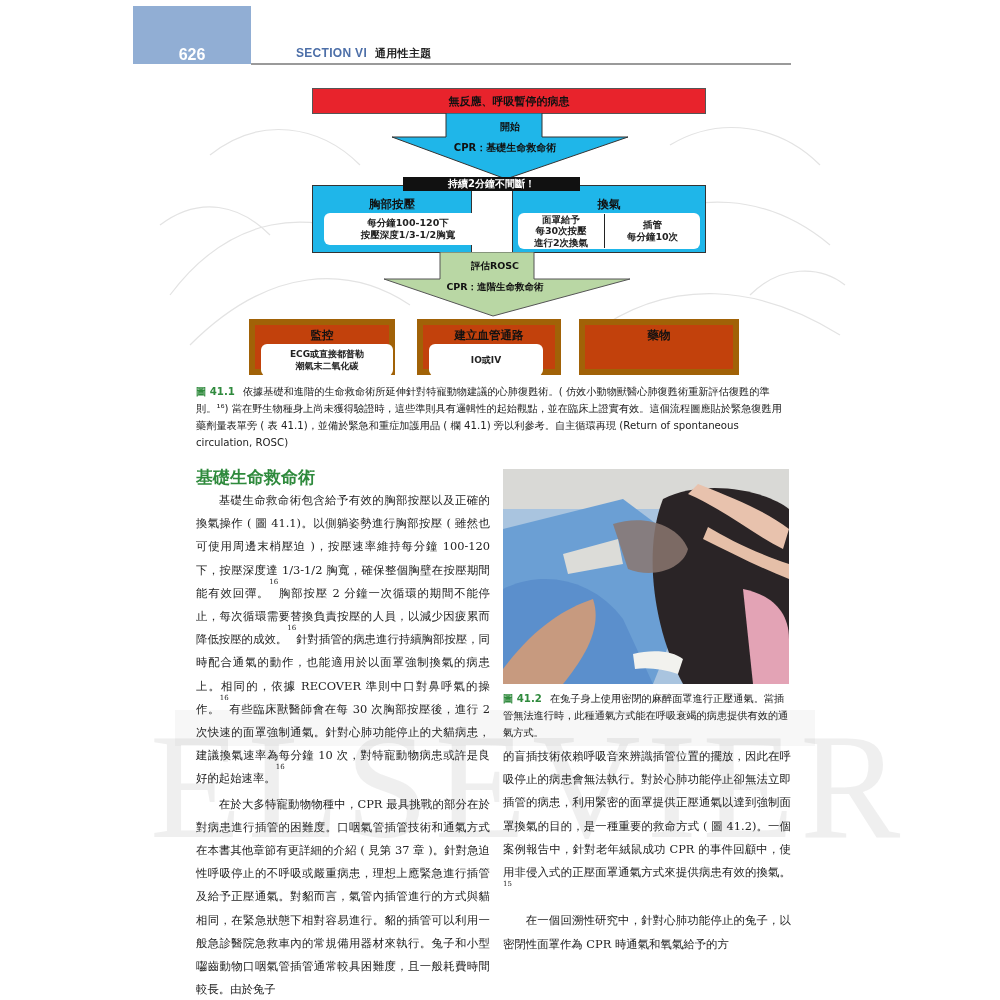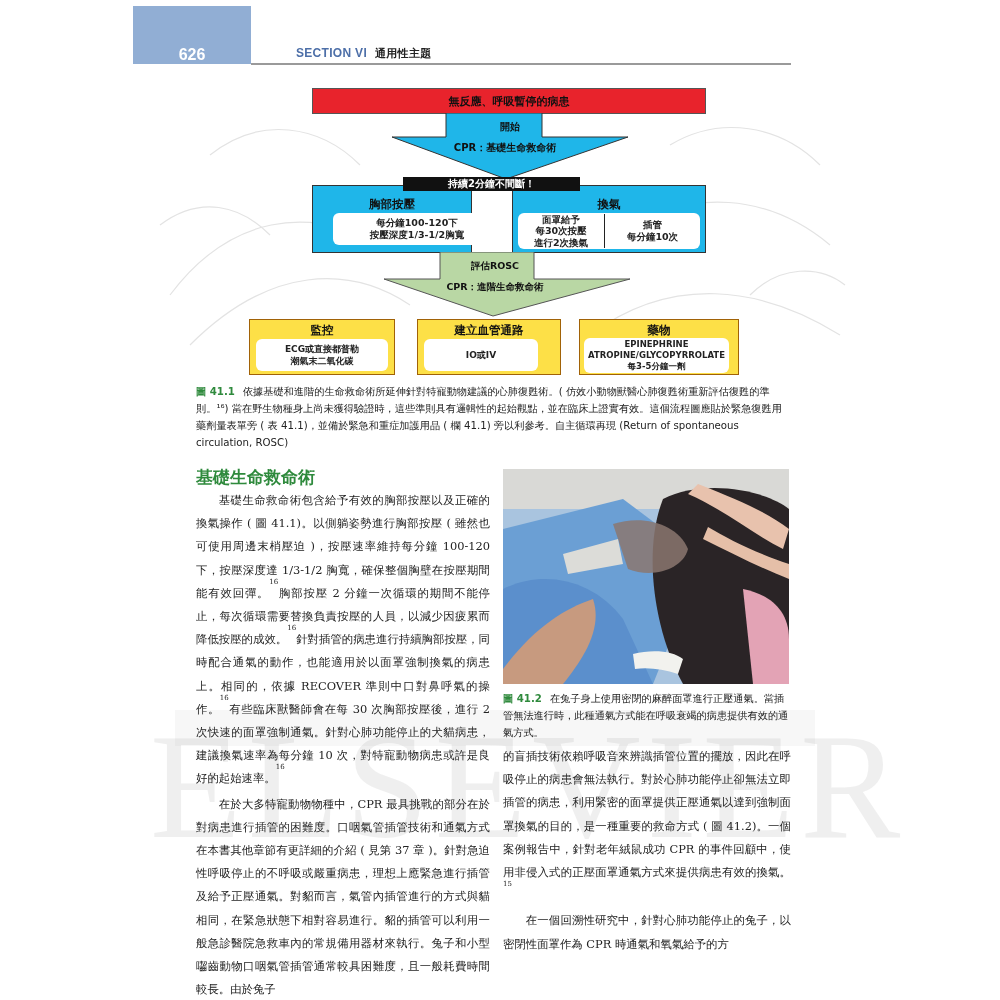--- a/index.html
+++ b/index.html
@@ -24,21 +24,21 @@
   
   .fc-text { text-align:center; font-size:10px; font-weight:bold; color:#111; position:absolute; line-height:12px; }
   .red-bar { left:312px; top:88px; width:394px; height:26px; background:#e8232c; border:1px solid #555; box-sizing:border-box;
              display:flex; align-items:center; justify-content:center; font-size:11px; font-weight:bold; color:#111; }
   .black-bar { left:403px; top:177px; width:177px; height:14px; background:#111; color:#fff; font-size:10px; font-weight:bold;
                display:flex; align-items:center; justify-content:center; }
   .blue-box { background:#1fb6e9; border:1px solid #333; box-sizing:border-box; position:absolute; }
   .white-pill { background:#fff; border-radius:6px; position:absolute; display:flex; flex-direction:column;
                 align-items:center; justify-content:center; font-size:9.5px; font-weight:bold; line-height:12px; color:#222; }
   .box-title { position:absolute; width:100%; text-align:center; font-size:11.5px; font-weight:bold; color:#111; }
-  .green-box { background:#fde047; border:1px solid #a16207; box-sizing:border-box; position:absolute; }
+  .green-box { background:#c2410c; border:6px solid #a16207; box-sizing:border-box; position:absolute; }
 
   
   .caption { font-size:10.2px; line-height:17px; color:#222; font-family:"DejaVu Sans", sans-serif; }
   .fig-label { color:#2f8a3d; font-weight:bold; margin-right:8px; }
   .h2 { left:196px; top:466px; font-size:17px; font-weight:bold; color:#2f8a3d; font-family:"DejaVu Sans", sans-serif; }
   .body-text { font-family:"DejaVu Serif", serif; font-size:11.4px; line-height:23.2px; color:#222; text-align:justify; }
   .body-text p { margin:0; text-indent:2em; }
   .body-text p.cont { text-indent:0; }
   sup { font-size:7px; vertical-align:top; line-height:0; }
 
@@ -75,21 +75,21 @@
   <div class="abs red-bar">無反應、呼吸暫停的病患</div>
 
   <svg class="abs" style="left:380px;top:113px;" width="260" height="68">
     <polygon points="66,0 162,0 162,24 248,24 126,66 12,24 66,24" fill="#1fb6e9" stroke="#333" stroke-width="1"></polygon>
   </svg>
   <div class="fc-text" style="left:380px;top:121px;width:260px;">開始</div>
   <div class="fc-text" style="left:380px;top:142px;width:250px;">CPR：基礎生命救命術</div>
 
   <div class="blue-box" style="left:312px;top:185px;width:160px;height:68px;">
     <div class="box-title" style="top:11px;">胸部按壓</div>
-    <div class="white-pill" style="left:20px;top:27px;width:168px;height:32px;">
+    <div class="white-pill" style="left:11px;top:27px;width:168px;height:32px;">
       <span>每分鐘100-120下</span>
       <span>按壓深度1/3-1/2胸寬</span>
     </div>
   </div>
 
   <div class="blue-box" style="left:512px;top:185px;width:194px;height:68px;">
     <div class="box-title" style="top:11px;">換氣</div>
     <div class="white-pill" style="left:5px;top:27px;width:182px;height:36px;flex-direction:row;">
       <div style="width:86px;display:flex;flex-direction:column;align-items:center;border-right:1px solid #222;line-height:11.5px;">
         <span>面罩給予</span>
@@ -121,25 +121,20 @@
 
   <div class="green-box" style="left:417px;top:319px;width:144px;height:56px;">
     <div class="box-title" style="top:3px;">建立血管通路</div>
     <div class="white-pill" style="left:6px;top:19px;width:114px;height:32px;font-size:9px;">
       <span>IO或IV</span>
     </div>
   </div>
 
   <div class="green-box" style="left:579px;top:319px;width:160px;height:56px;">
     <div class="box-title" style="top:3px;">藥物</div>
-    <div class="white-pill" style="left:4px;top:18px;width:145px;height:35px;font-size:8.5px;line-height:11px;">
-      <span>EPINEPHRINE</span>
-      <span>ATROPINE/GLYCOPYRROLATE</span>
-      <span>每3-5分鐘一劑</span>
-    </div>
   </div>
 </div>
 
 <div class="abs caption" style="left:196px;top:383px;width:594px;">
   <span class="fig-label">圖 41.1</span><span>依據基礎和進階的生命救命術所延伸針對特寵動物建議的心肺復甦術。( 仿效小動物獸醫心肺復甦術重新評估復甦的準則。¹⁶) 當在野生物種身上尚未獲得驗證時，這些準則具有邏輯性的起始觀點，並在臨床上證實有效。這個流程圖應貼於緊急復甦用藥劑量表單旁 ( 表 41.1)，並備於緊急和重症加護用品 ( 欄 41.1) 旁以利參考。自主循環再現 (Return of spontaneous circulation, ROSC)</span>
 </div>
 
 <div class="abs h2">基礎生命救命術</div>
 
 <div class="abs body-text" style="left:196px;top:489px;width:294px;">

